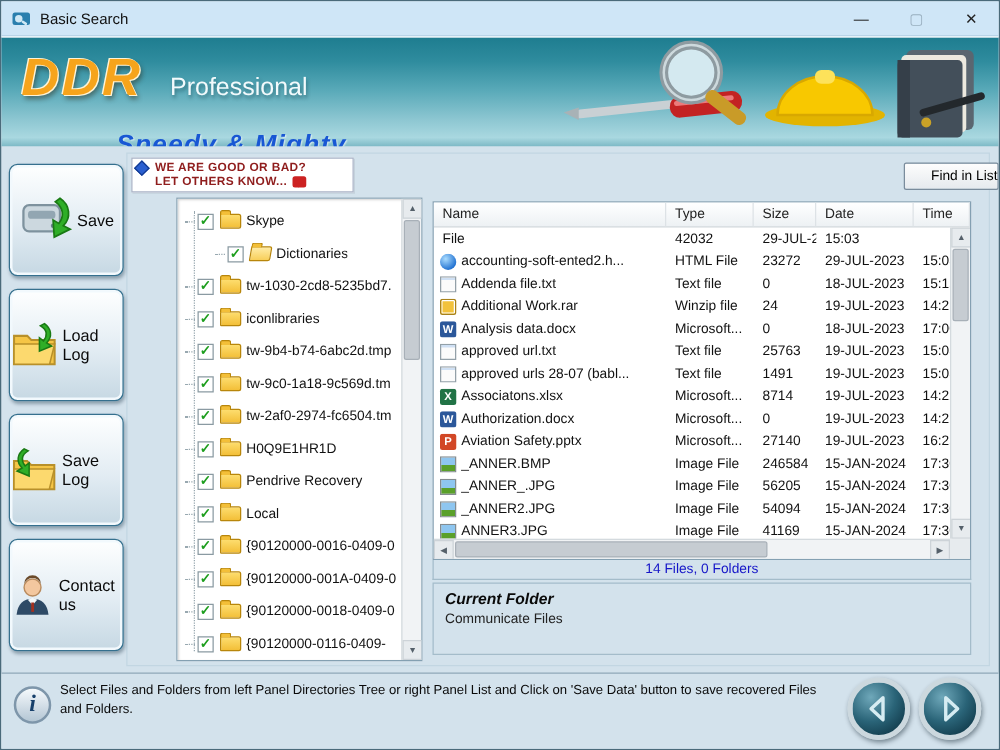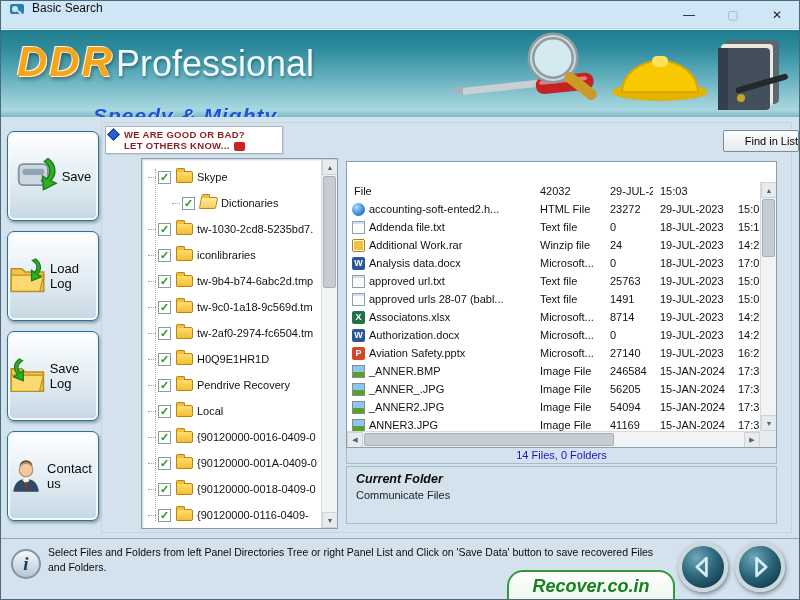--- a/index.html
+++ b/index.html
@@ -1,31 +1,31 @@
 <!DOCTYPE html>
 <html><head>
 <meta charset="utf-8">
 <style>
   * { margin:0; padding:0; box-sizing:border-box; }
   html,body { width:800px; height:600px; font-family:"Liberation Sans",sans-serif; }
   .window { position:relative; width:800px; height:600px; background:#d3e2ec; border:1px solid #4a6a7a; overflow:hidden; }
 
   
-  .titlebar { position:absolute; top:0; left:0; right:0; height:28px; background:#cfe6f7; display:flex; align-items:flex-start; padding-left:8px; border-bottom:1px solid #b8d4e8; }
+  .titlebar { position:absolute; top:0; left:0; right:0; height:28px; background:#cfe6f7; display:flex; align-items:center; padding-left:8px; border-bottom:1px solid #b8d4e8; }
   .app-icon { width:16px; height:16px; display:inline-flex; }
   .title { font-size:12px; color:#111; margin-left:7px; }
   .win-controls { margin-left:auto; display:flex; height:28px; }
   .win-btn { width:44px; height:28px; display:flex; align-items:center; justify-content:center; font-size:12px; color:#222; cursor:default; }
   .win-btn.dim { color:#9ab0c0; }
 
   
   .banner { position:absolute; top:28px; left:0; right:0; height:88px; background:linear-gradient(180deg,#1e7d90 0%,#2f8c9e 22%,#58a9b8 48%,#8cc6d1 75%,#a9d8e0 92%,#7db9c6 100%); border-top:1px solid #eef8fb; overflow:hidden; }
   .brand { position:absolute; left:16px; top:8px; white-space:nowrap; }
   .ddr { font-size:42px; font-weight:bold; font-style:italic; color:#f6a41c; letter-spacing:2px; text-shadow:1px 1px 0 #fff4d6, -1px -1px 0 #fff4d6, 2px 3px 4px rgba(40,25,0,.45); }
-  .prof { font-size:36px; color:#f2fafc; margin-left:2px; text-shadow:1px 2px 3px rgba(0,40,50,.4); }
+  .prof { font-size:20px; color:#f2fafc; margin-left:22px; text-shadow:1px 2px 3px rgba(0,40,50,.4); }
   .tagline { position:absolute; left:92px; top:58px; font-size:21px; font-weight:bold; font-style:italic; color:#1857d4; text-shadow:1px 1px 1px rgba(255,255,255,.55); letter-spacing:1px;margin-top:16px; }
   .banner-art { position:absolute; right:4px; top:2px; }
 
   
   .sidebar { position:absolute; left:6px; top:130px; width:92px; display:flex; flex-direction:column; gap:10px; }
   .side-btn { height:90px; border:1px solid #35708e; border-radius:7px; background:linear-gradient(180deg,#feffff,#e2ecf3 55%,#c6d8e3); box-shadow:inset 0 0 0 2px #f2f9fd, 1px 2px 3px rgba(0,30,50,.35); display:flex; flex-direction:row; align-items:center; justify-content:center; gap:3px; cursor:pointer; }
   .side-label { font-size:13px; color:#0a0a0a; }
 
   
   .feedback { position:absolute; left:104px; top:125px; width:178px; background:#fff; border:1px solid #a8b2c6; box-shadow:1px 1px 0 #c4d2dc; padding:2px 6px 2px 18px; cursor:pointer; }
@@ -282,20 +282,27 @@
 </div>
     <div class="vscroll">
       <div class="sbtn" style="position:absolute;top:0;">▲</div>
       <div class="vthumb" style="top:17px;height:112px;"></div>
       <div class="sbtn" style="position:absolute;bottom:0;">▼</div>
     </div>
   </div>
 
   <div class="right-panel">
     <div class="file-panel">
+      <div class="file-header">
+        <div class="fh-cell">Name</div>
+        <div class="fh-cell">Type</div>
+        <div class="fh-cell">Size</div>
+        <div class="fh-cell">Date</div>
+        <div class="fh-cell">Time</div>
+      </div>
       <div class="file-rows" id="file-rows">
   <div class="file-row">
     <div class="c-type">File</div>
     <div class="c-size">42032</div>
     <div class="c-date">29-JUL-2023</div>
     <div class="c-time">15:03</div>
   </div>
 
   <div class="file-row">
     <div class="c-name">
@@ -467,16 +474,15 @@
         <svg width="34" height="34" viewBox="0 0 50 50">
           <path d="M30 12 L16 25 L30 38 Z" fill="none" stroke="#d6ecf2" stroke-width="4" stroke-linejoin="round"></path>
         </svg>
       </div>
       <div class="nav-btn">
         <svg width="34" height="34" viewBox="0 0 50 50">
           <path d="M20 12 L34 25 L20 38 Z" fill="none" stroke="#d6ecf2" stroke-width="4" stroke-linejoin="round"></path>
         </svg>
       </div>
     </div>
-    <div class="recover">Recover.co.in</div>
   </div>
 
 </div>
 
 </body></html>

